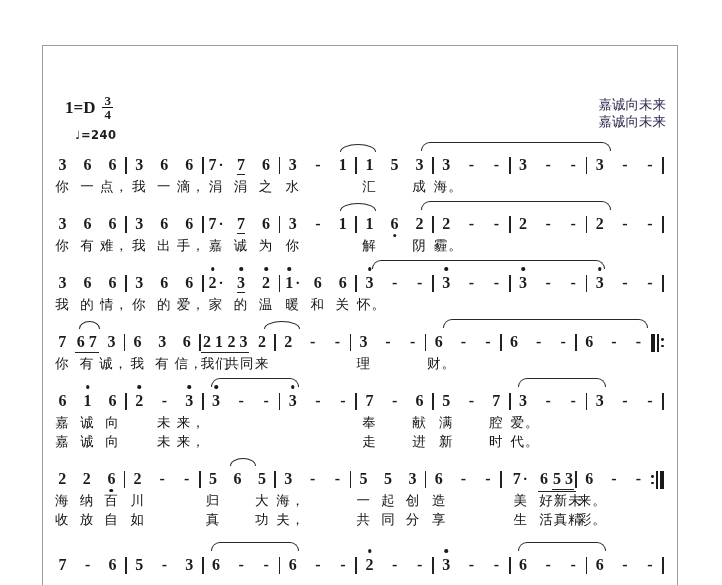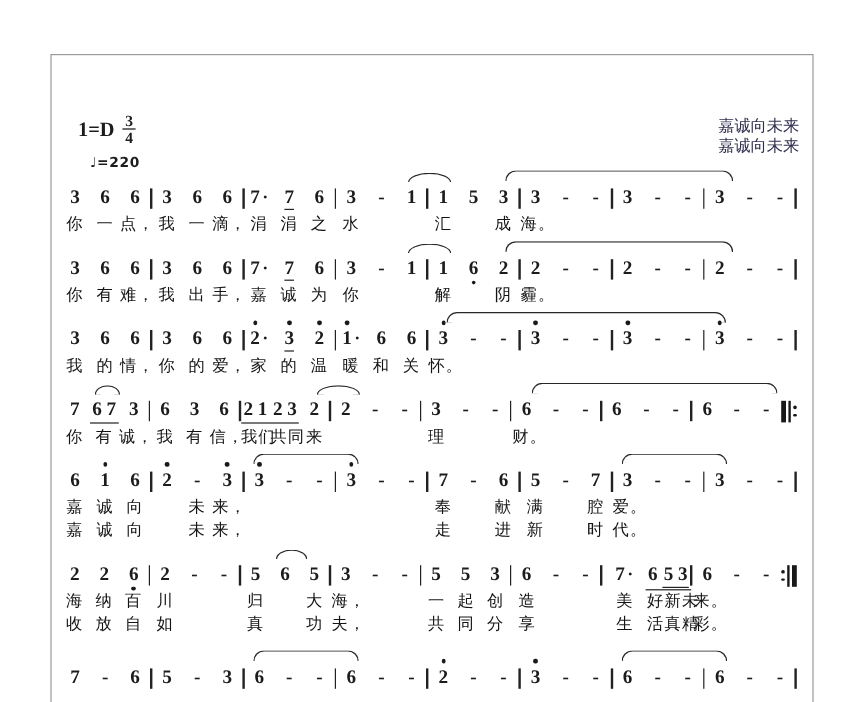--- a/index.html
+++ b/index.html
@@ -55,21 +55,21 @@
 <div class="frame">
   <div class="header">
     <div class="meta-left">
       <div class="keysig">
         <span>1=D</span>
         <span class="frac">
           <span class="num">3</span>
           <span class="den">4</span>
         </span>
       </div>
-      <div class="tempo">♩=220</div>
+      <div class="tempo">♩=240</div>
     </div>
     <div class="credits">
       <div>嘉诚向未来</div>
       <div>嘉诚向未来</div>
     </div>
   </div>
   <div class="score">
       <div class="line">
         <div class="arc tie" style="left: 47.2%; width: 5.6%;"></div>
         <div class="arc slur" style="left: 60.5%; width: 30.5%;"></div>

